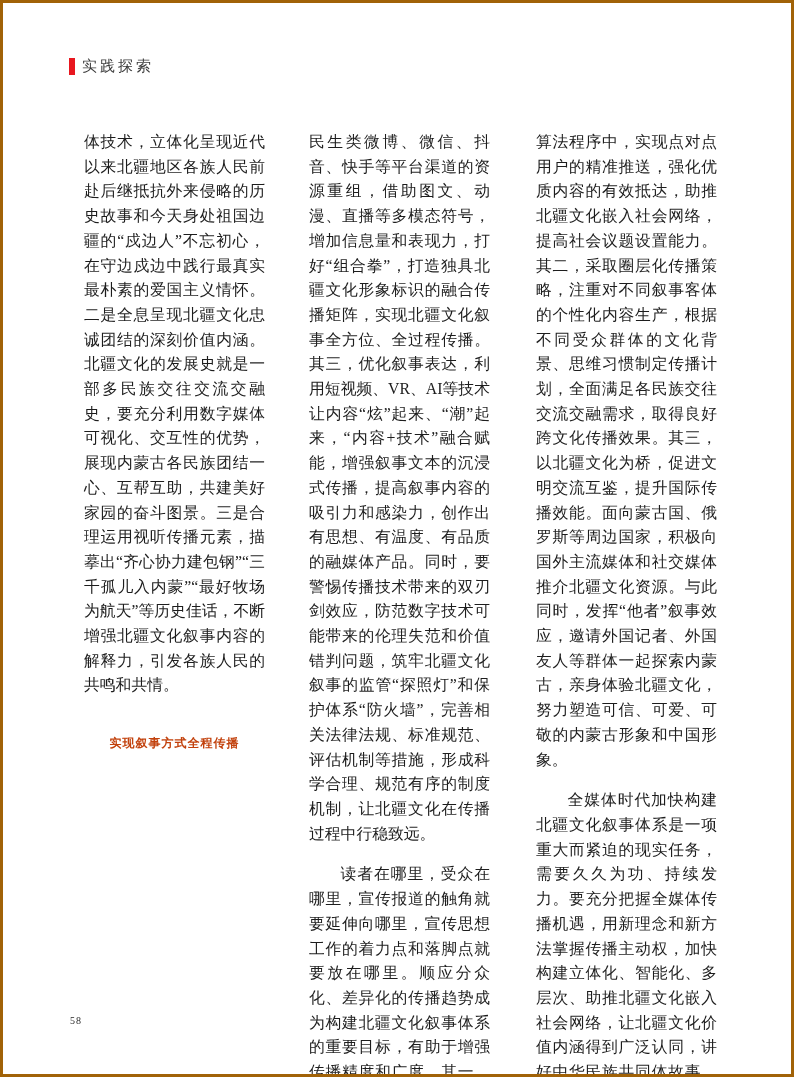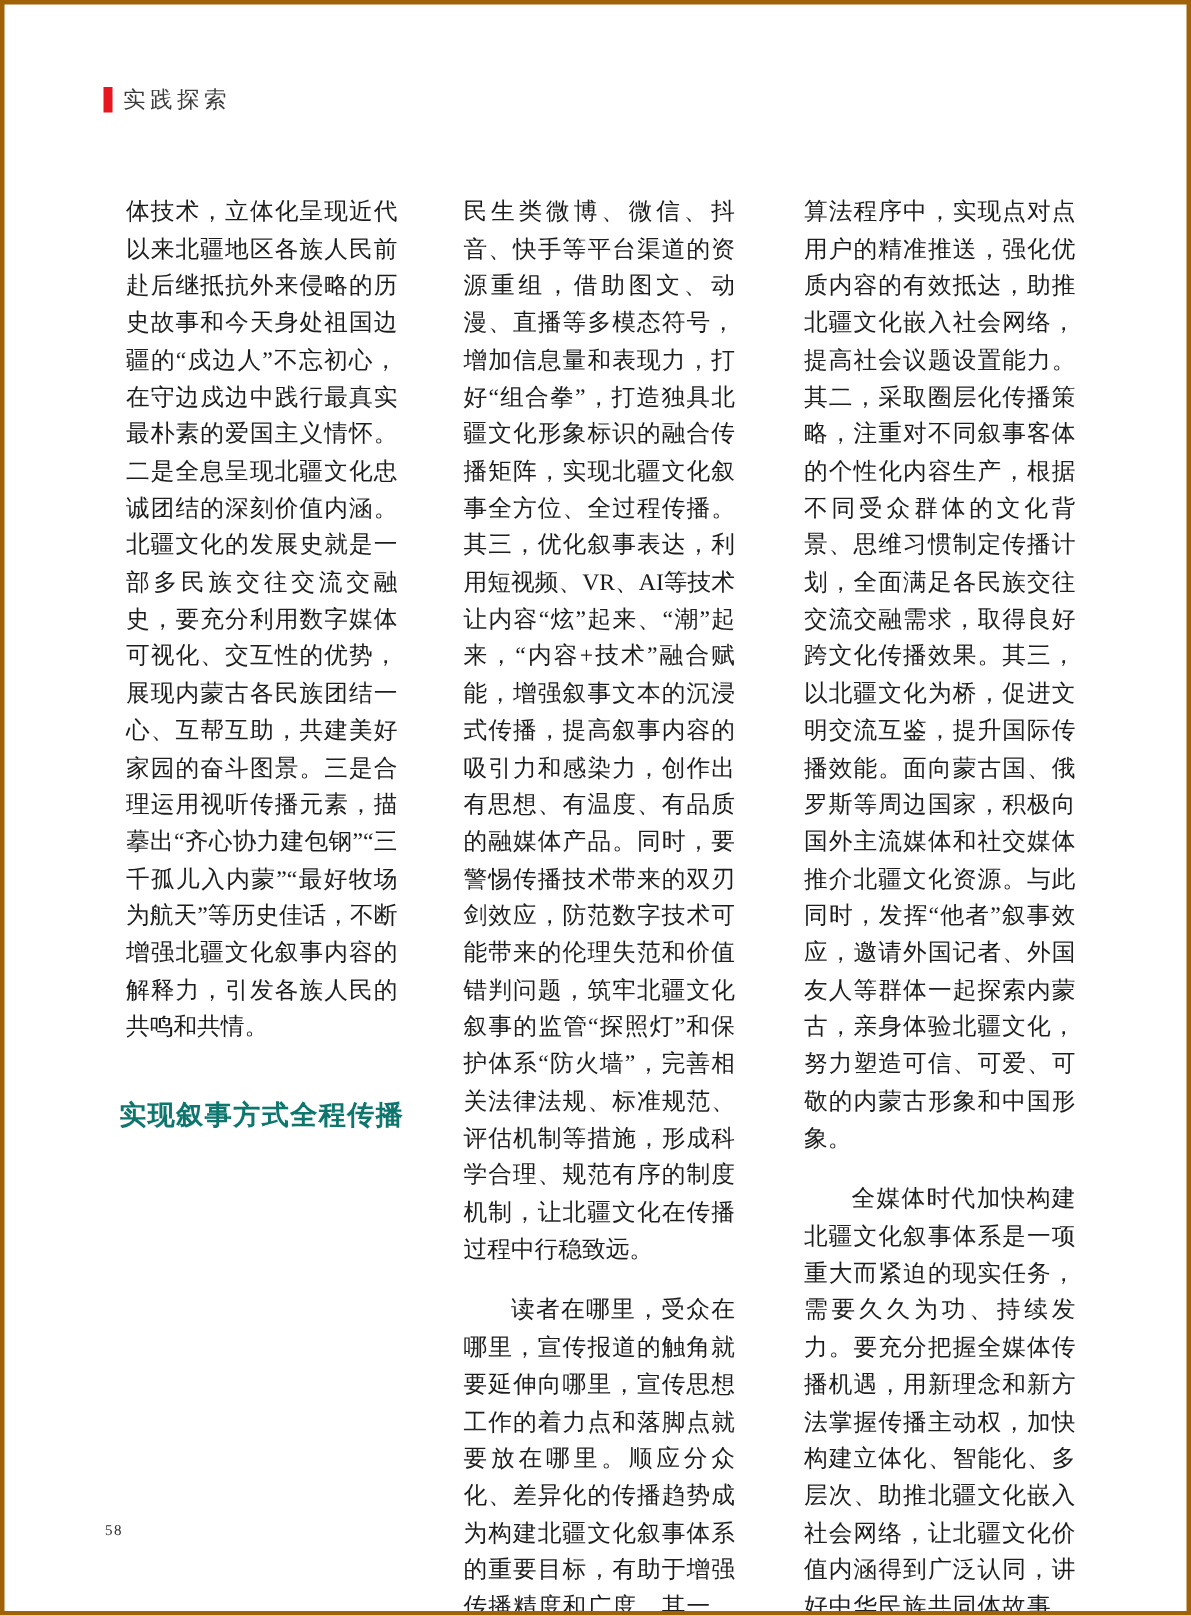--- a/index.html
+++ b/index.html
@@ -56,25 +56,25 @@
     text-justify: inter-ideograph;
     word-break: break-all;
     color: #1d1d1d;
   }
   p.indent { text-indent: 2em; }
 
   h2.col-heading {
     margin: 33px 0 29px 0;
     font-family: "Liberation Sans", "DejaVu Sans", sans-serif;
     font-weight: 700;
-    font-size: 18px;
+    font-size: 12px;
     line-height: 24px;
     letter-spacing: 1px;
     text-align: center;
-    color: #0f766e;
+    color: #c2410c;
   }
 
   .end-mark {
     display: inline-block;
     box-sizing: border-box;
     min-width: 24px;
     height: 17px;
     margin-left: 3px;
     padding: 0 2px;
     border: 2px solid #c4231f;

